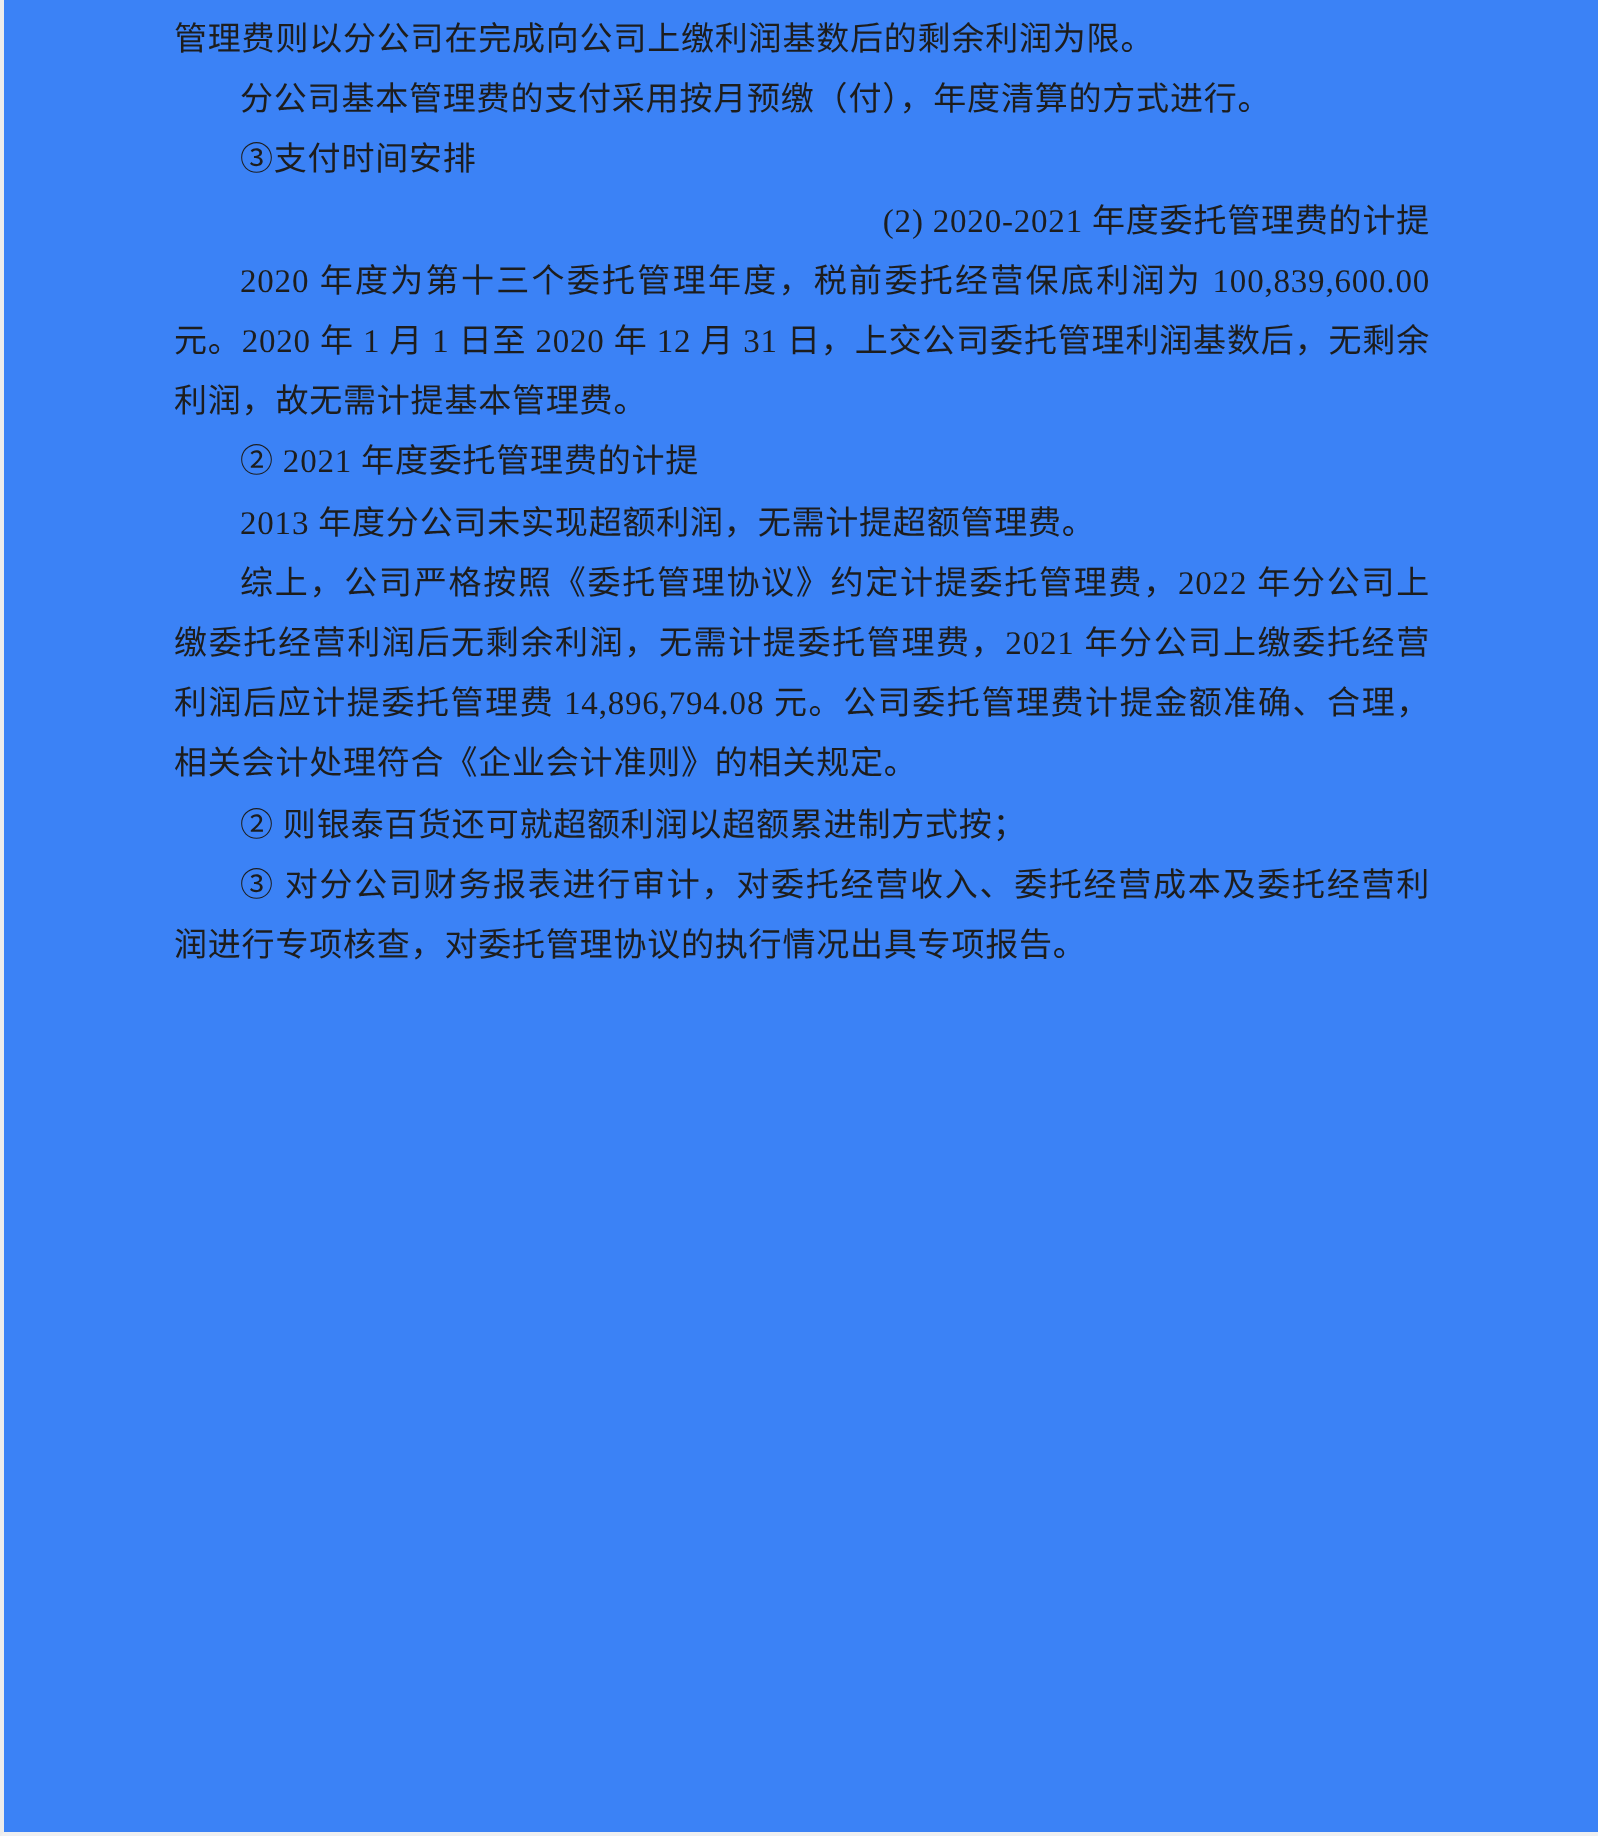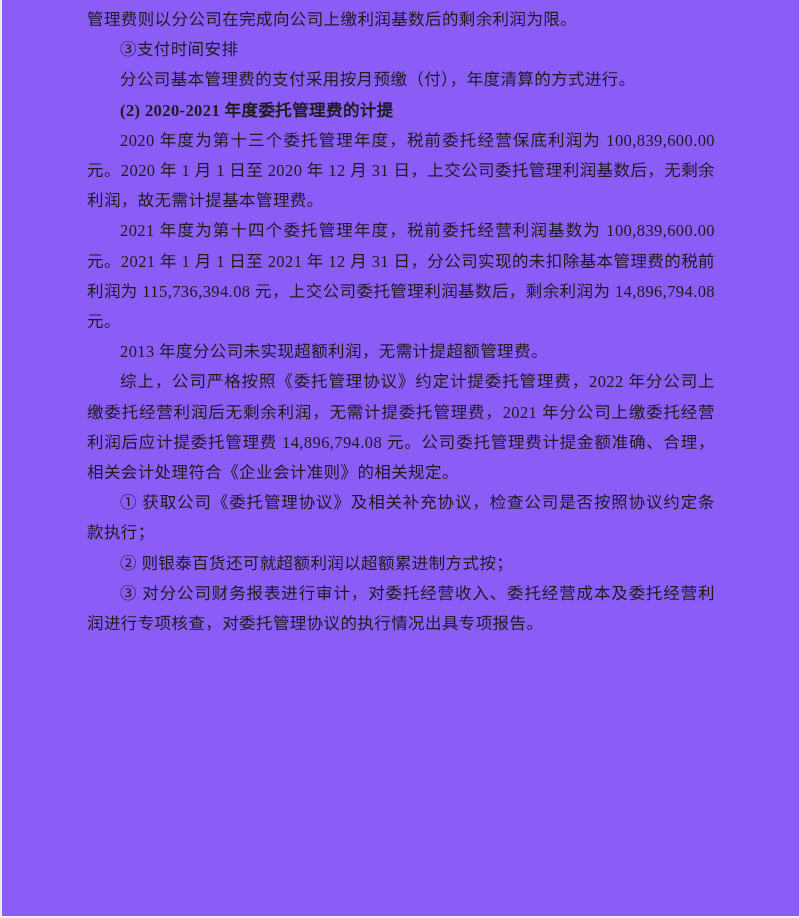--- a/index.html
+++ b/index.html
@@ -5,21 +5,21 @@
   html, body {
     margin: 0;
     padding: 0;
     background: #f4f4f4;
   }
   .page {
     position: relative;
     width: 799px;
     height: 918px;
     margin: 0 auto;
-    background: #8b5cf6;
+    background: #3b82f6;
     box-sizing: border-box;
     border-left: 2px solid #ececec;
     border-bottom: 2px solid #f0f0f0;
     overflow: hidden;
   }
   .doc-body {
     box-sizing: border-box;
     padding: 5px 84px 0 85px;
     font-family: "Liberation Serif", "DejaVu Serif", serif;
     font-size: 16.5px;
@@ -29,35 +29,34 @@
   }
   .doc-body p {
     margin: 0;
     text-indent: 2em;
     text-align: justify;
   }
   .doc-body p.continuation {
     text-indent: 0;
   }
   .doc-body p.heading {
-    font-weight: 700;
-    text-align: left;
+    font-weight: 400;
+    text-align: right;
   }
 </style>
 </head>
 <body>
 
 <div class="page">
   <div class="doc-body">
 
   <p class="continuation">管理费则以分公司在完成向公司上缴利润基数后的剩余利润为限。</p>
+      <p class="body">分公司基本管理费的支付采用按月预缴（付），年度清算的方式进行。</p>
       <p class="body">③支付时间安排</p>
-      <p class="body">分公司基本管理费的支付采用按月预缴（付），年度清算的方式进行。</p>
       <p class="heading">(2) 2020-2021 年度委托管理费的计提</p>
       <p class="body">2020 年度为第十三个委托管理年度，税前委托经营保底利润为 100,839,600.00 元。2020 年 1 月 1 日至 2020 年 12 月 31 日，上交公司委托管理利润基数后，无剩余利润，故无需计提基本管理费。</p>
-      <p class="body">2021 年度为第十四个委托管理年度，税前委托经营利润基数为 100,839,600.00 元。2021 年 1 月 1 日至 2021 年 12 月 31 日，分公司实现的未扣除基本管理费的税前利润为 115,736,394.08 元，上交公司委托管理利润基数后，剩余利润为 14,896,794.08 元。</p>
+      <p class="body">② 2021 年度委托管理费的计提</p>
       <p class="body">2013 年度分公司未实现超额利润，无需计提超额管理费。</p>
       <p class="body">综上，公司严格按照《委托管理协议》约定计提委托管理费，2022 年分公司上缴委托经营利润后无剩余利润，无需计提委托管理费，2021 年分公司上缴委托经营利润后应计提委托管理费 14,896,794.08 元。公司委托管理费计提金额准确、合理，相关会计处理符合《企业会计准则》的相关规定。</p>
-      <p class="body">① 获取公司《委托管理协议》及相关补充协议，检查公司是否按照协议约定条款执行；</p>
       <p class="body">② 则银泰百货还可就超额利润以超额累进制方式按；</p>
       <p class="body">③ 对分公司财务报表进行审计，对委托经营收入、委托经营成本及委托经营利润进行专项核查，对委托管理协议的执行情况出具专项报告。</p>
     </div>
 </div>
 
 </body></html>

